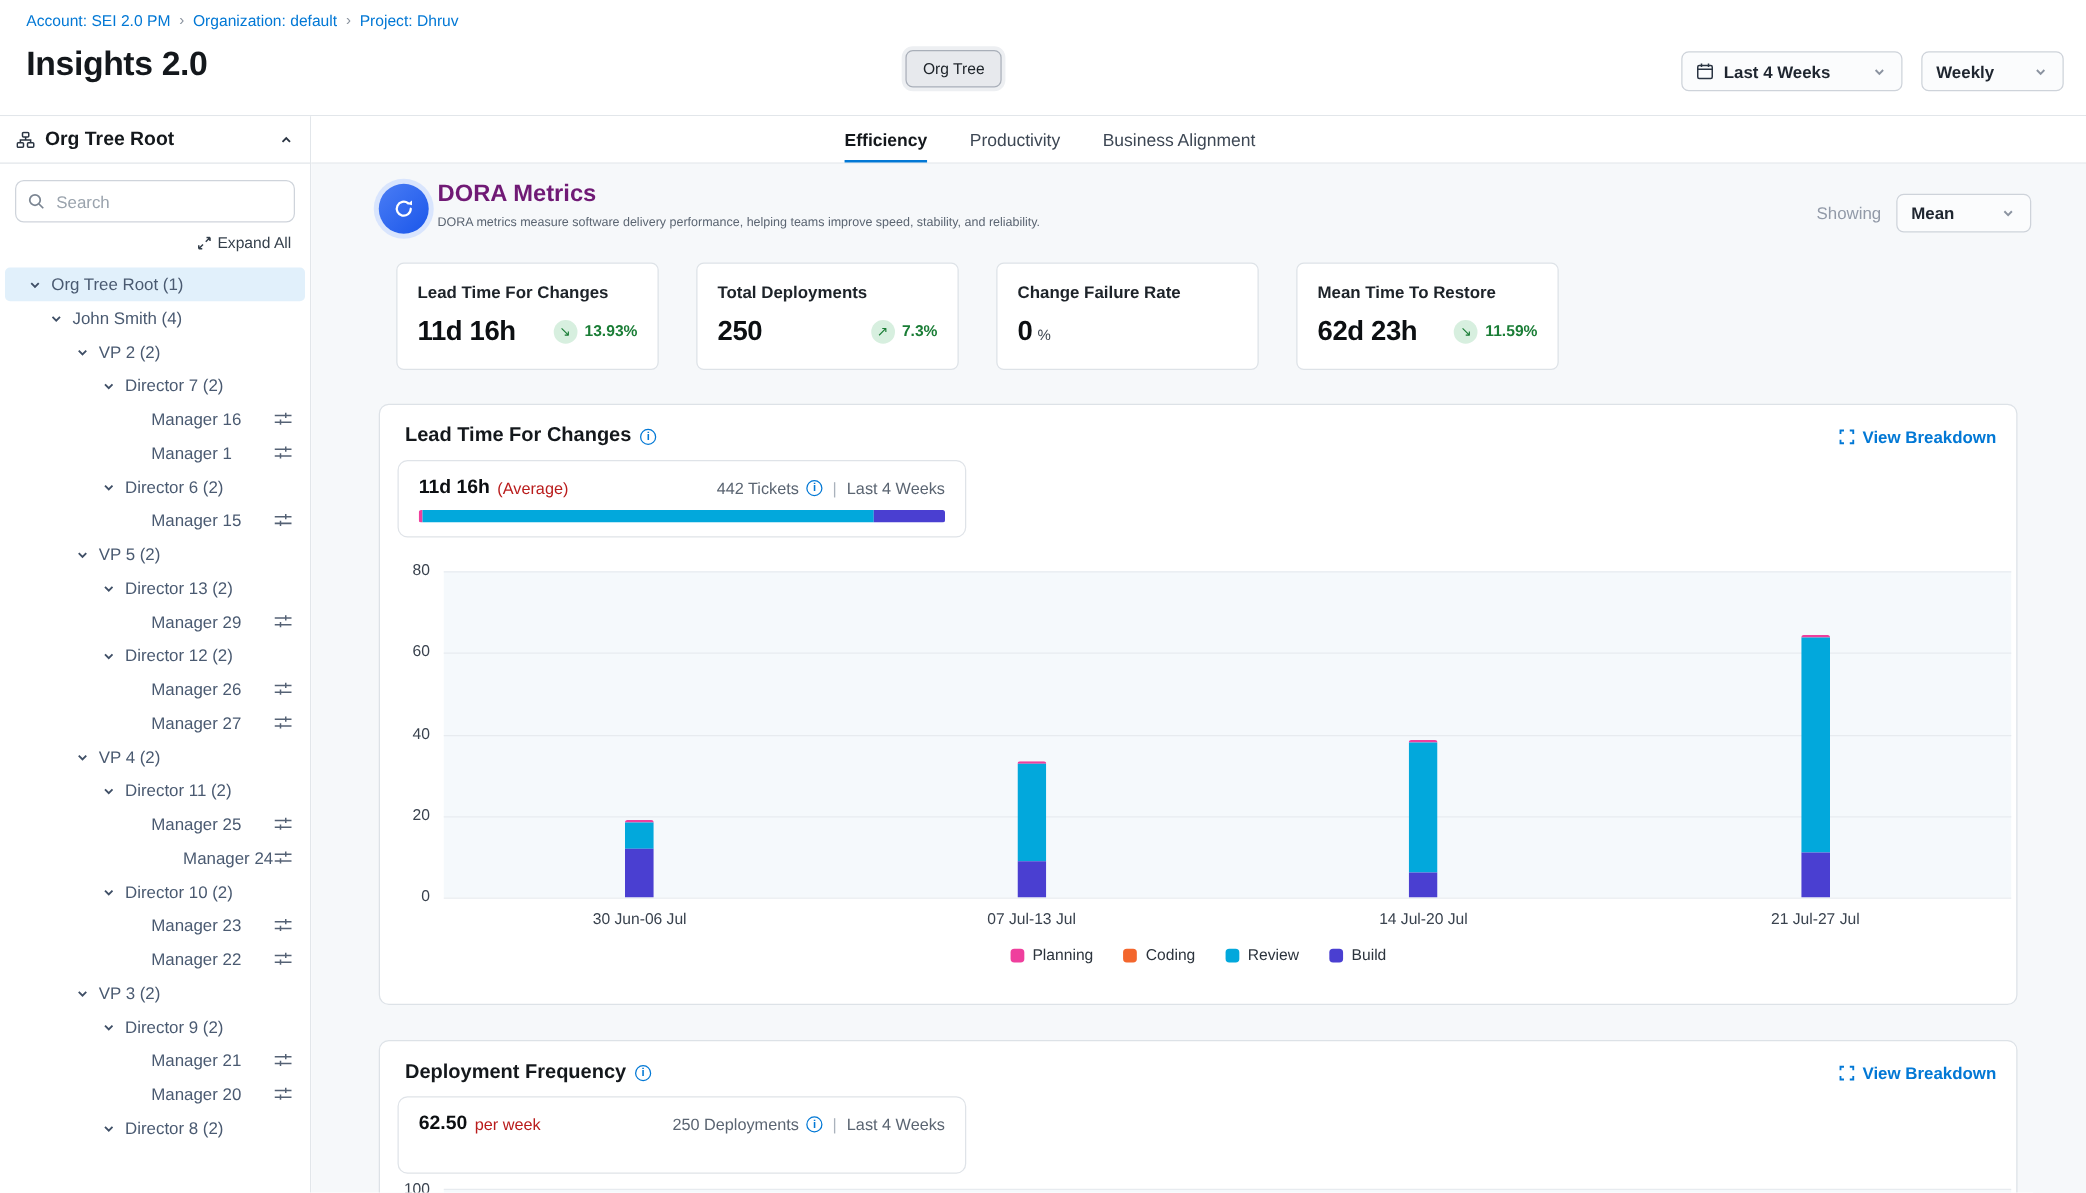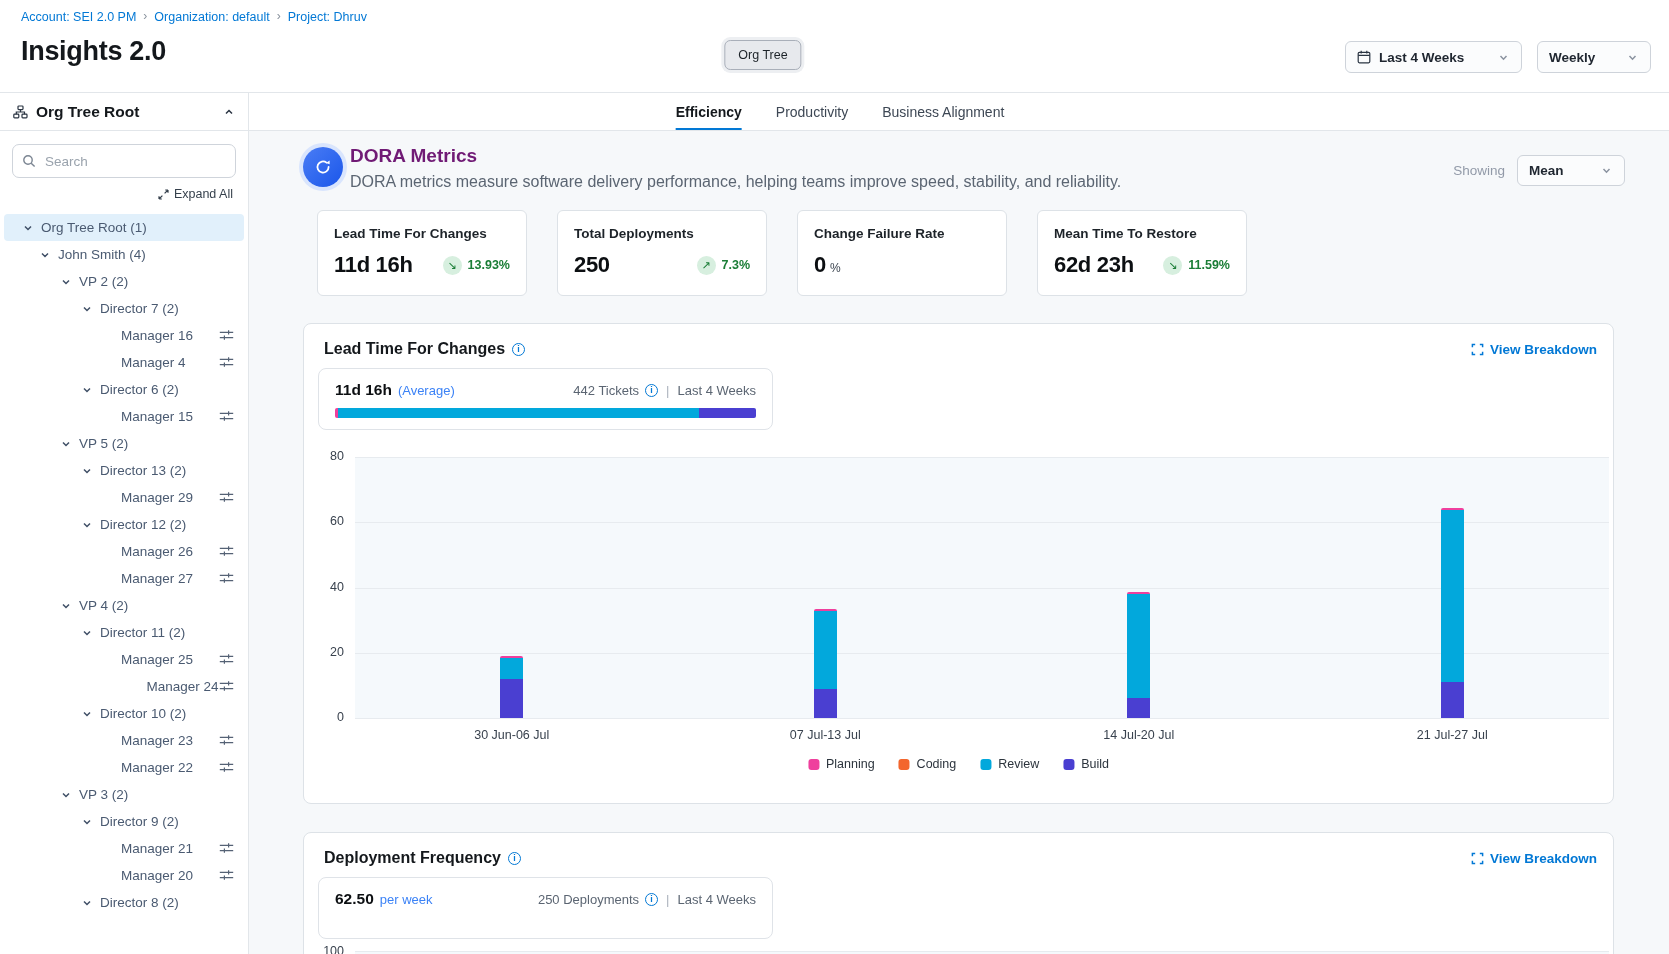--- a/index.html
+++ b/index.html
@@ -52,21 +52,21 @@
     border-bottom:2.5px solid transparent; padding-top:2px; }
   .tab.active { font-weight:700; color:#14181c; border-bottom-color:#0278d5; }
 
   .content { flex:1; background:#f6f8fa; position:relative; overflow:hidden; }
 
   
   .dora-icon-wrap { position:absolute; left:54px; top:16px; width:40px; height:40px; border-radius:50%;
     background:linear-gradient(135deg,#4a7df5,#1a56ea); box-shadow:0 0 0 4px #d9e5fd; display:flex; align-items:center; justify-content:center; }
   .dora-head-text { position:absolute; left:101px; top:14px; }
   .dora-title { font-size:19px; font-weight:700; color:#701a75; }
-  .dora-desc { font-size:16px; color:#5b6572; margin-top:6px; }
+  .dora-desc { font-size:10px; color:#5b6572; margin-top:6px; }
   .showing-wrap { position:absolute; right:44px; top:24px; display:flex; align-items:center; gap:12px; }
   .showing-label { font-size:13.5px; color:#929aa8; }
   .sel-mean { width:108px; height:31px; }
 
   
   .cards-row { position:absolute; left:68px; top:79px; display:flex; gap:30px; }
   .metric-card { width:210px; height:86px; background:#fff; border:1px solid #dde2e7; border-radius:6px; padding:15px 16px 13px; }
   .metric-label { font-size:13.5px; font-weight:700; color:#1d2329; }
   .metric-value-row { display:flex; align-items:center; justify-content:space-between; margin-top:11px; }
   .metric-value { font-size:22px; font-weight:700; color:#0c0f12; letter-spacing:-0.3px; }
@@ -83,21 +83,21 @@
   .card-head { position:absolute; top:16px; left:20px; right:16px; display:flex; align-items:center; }
   .card-title { font-size:16px; font-weight:700; color:#14181c; display:flex; align-items:center; gap:7px; }
   .view-breakdown { margin-left:auto; display:flex; align-items:center; gap:6px; color:#0278d5; font-size:13.5px; font-weight:700; cursor:pointer; }
   .info-icon { width:13px; height:13px; border:1px solid #0278d5; border-radius:50%; color:#0278d5;
     display:inline-flex; align-items:center; justify-content:center; font-size:9px; font-weight:700; cursor:pointer; }
   .info-icon::after { content:"i"; }
 
   .summary-box { position:absolute; left:14px; top:44px; width:455px; height:62px; border:1px solid #dfe3e8; border-radius:8px; padding:12px 16px 0; background:#fff; }
   .summary-top { display:flex; align-items:center; }
   .summary-value { font-size:15.5px; font-weight:700; color:#0c0f12; }
-  .summary-qual { font-size:13px; color:#3b82f6; margin-left:6px; }
+  .summary-qual { font-size:13px; color:#b91c1c; margin-left:6px; }
   .summary-right { margin-left:auto; display:flex; align-items:center; gap:6px; font-size:13px; color:#5b6572; }
   .summary-divider { color:#aab2bc; margin:0 2px; }
   .progress-bar { margin-top:9px; height:10px; display:flex; border-radius:2px; overflow:hidden; }
   .progress-bar .seg { height:100%; }
 
   
   .chart-area { position:absolute; left:0; top:0; width:100%; height:100%; }
   .plot-bg { position:absolute; background:#f5f9fc; }
   .gridline { position:absolute; height:1px; background:#e7ebef; }
   .ytick { position:absolute; width:40px; text-align:right; font-size:12.5px; color:#39424e; }
@@ -204,21 +204,21 @@
         <div class="tree-row" style="padding-left: 98px;">
           <span class="tspace"></span>
           <span>Manager 16</span>
           <span class="ticon"><svg width="15" height="12" viewBox="0 0 15 12" fill="none" stroke="#556275" stroke-width="1.2">
               <path d="M0.8 3.3 H14.2 M0.8 8.7 H14.2"></path>
               <path d="M9.6 1.2 V5.4 M5.4 6.6 V10.8"></path>
             </svg></span>
         </div>
         <div class="tree-row" style="padding-left: 98px;">
           <span class="tspace"></span>
-          <span>Manager 4</span>
+          <span>Manager 1</span>
           <span class="ticon"><svg width="15" height="12" viewBox="0 0 15 12" fill="none" stroke="#556275" stroke-width="1.2">
               <path d="M0.8 3.3 H14.2 M0.8 8.7 H14.2"></path>
               <path d="M9.6 1.2 V5.4 M5.4 6.6 V10.8"></path>
             </svg></span>
         </div>
         <div class="tree-row" style="padding-left: 77px;">
           <span class="tchev">
             <svg width="12" height="12" viewBox="0 0 12 12" fill="none" stroke="#3f4f66" stroke-width="1.5">
               <path d="M3 4.5 L6 7.5 L9 4.5"></path>
             </svg>

